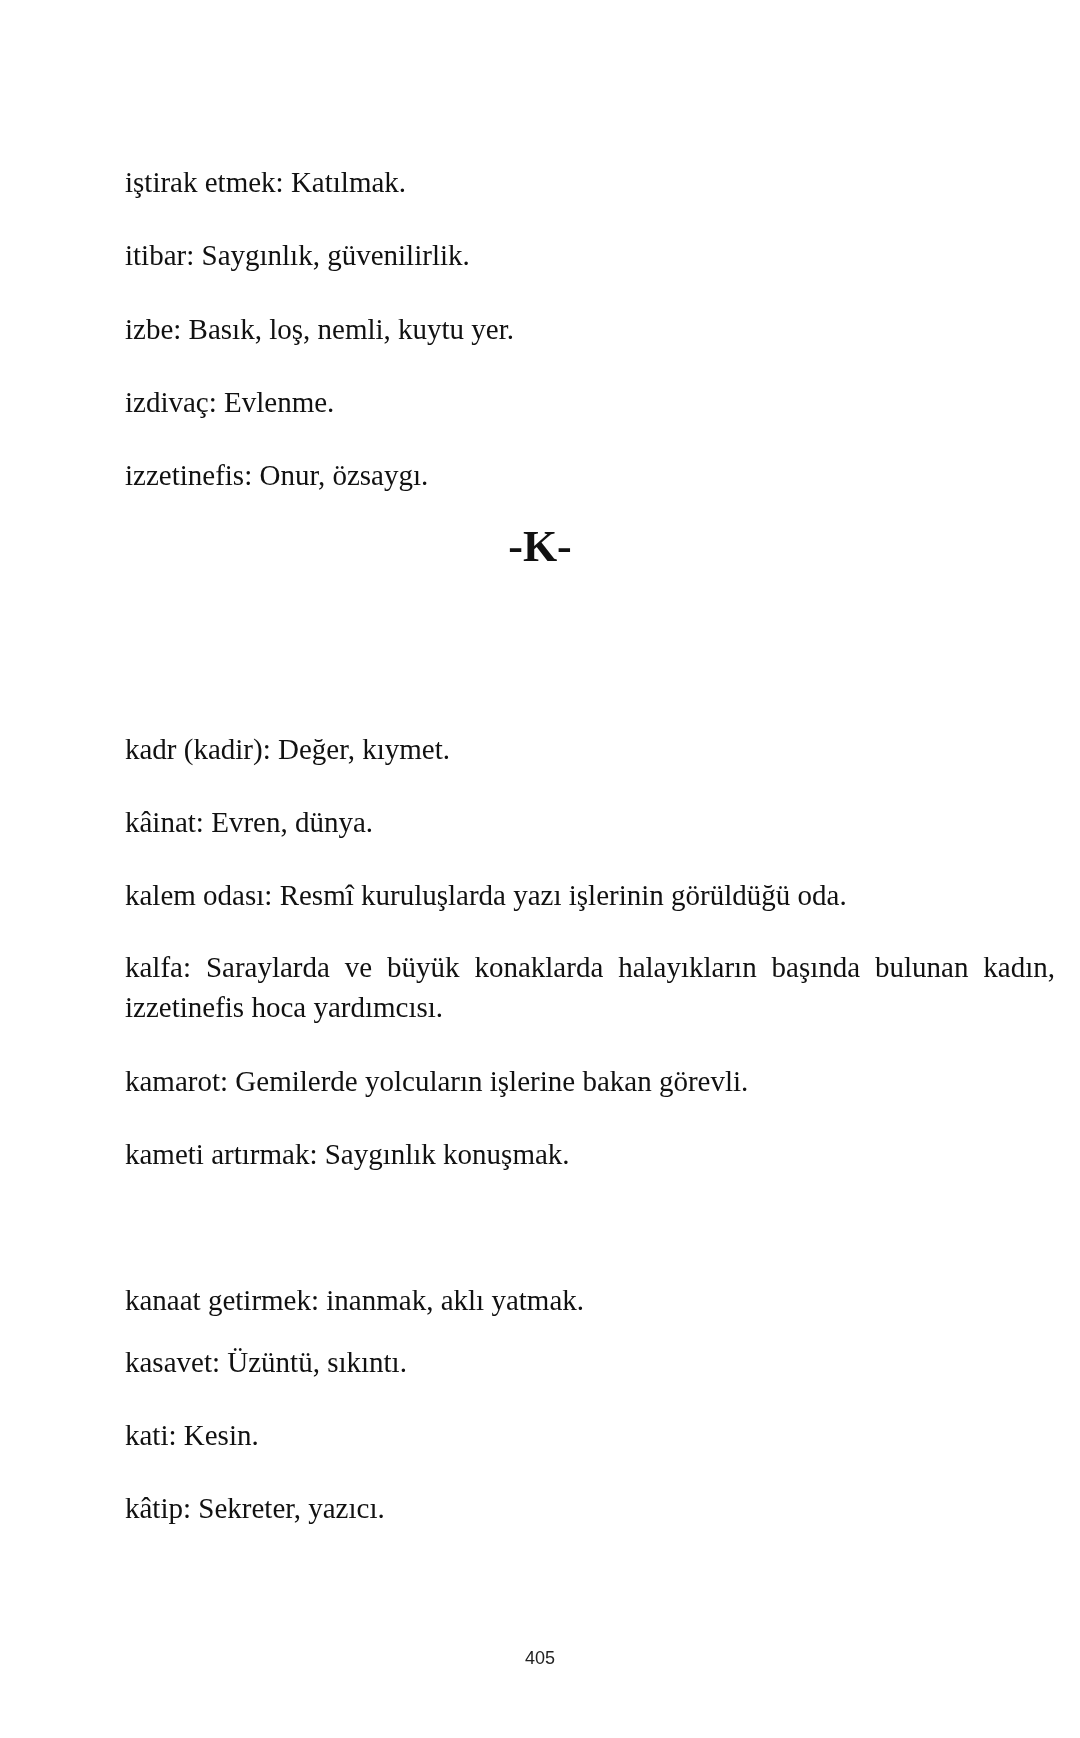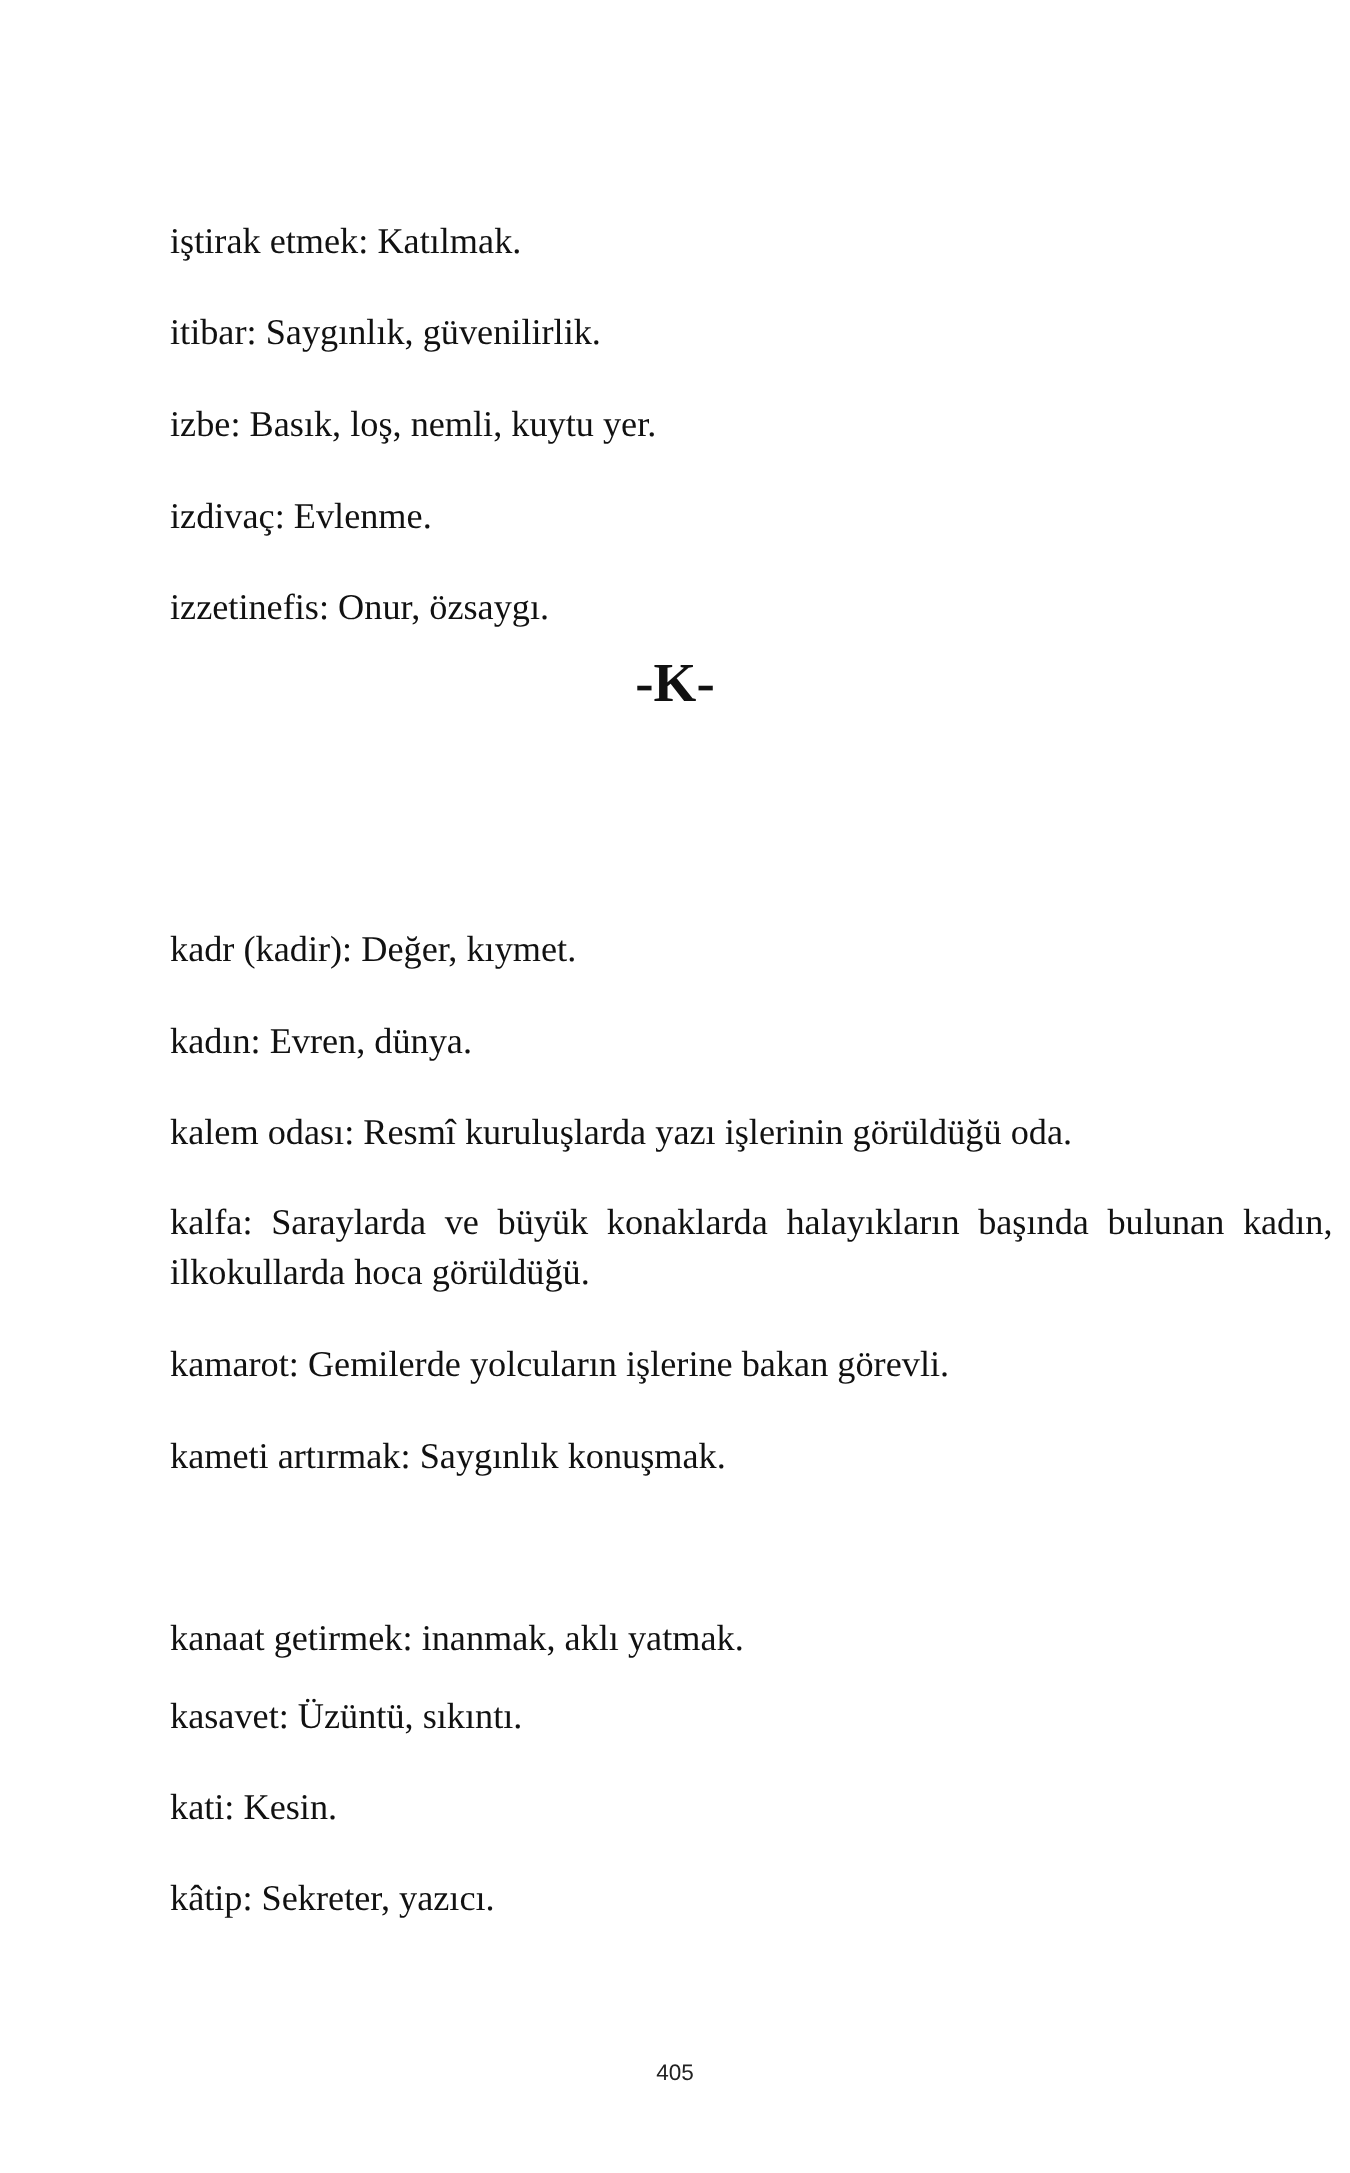--- a/index.html
+++ b/index.html
@@ -1,21 +1,21 @@
 <!DOCTYPE html>
 <html><head>
   <meta charset="utf-8">
   <style>
     html, body { margin: 0; padding: 0; background: #ffffff; }
     body { width: 1080px; height: 1738px; position: relative; overflow: hidden; }
     .page { position: absolute; left: 0; top: 0; width: 1080px; height: 1738px; background: #fff; }
     .entry {
       position: absolute; left: 120px; width: 930px;
       font-family: "Liberation Serif", serif; font-size: 29px; line-height: 40px;
-      color: #111; text-align: justify; margin: 16px;
+      color: #111; text-align: justify; margin: 5px;
     }
     .heading {
       position: absolute; left: 0; width: 1080px; text-align: center;
       font-family: "Liberation Serif", serif; font-weight: bold; font-size: 44px;
       line-height: 50px; color: #111; top: 522px; margin: 0;
     }
     .page-number {
       position: absolute; left: 0; width: 1080px; text-align: center; top: 1642px;
       font-family: "Liberation Sans", sans-serif; font-size: 18px; line-height: 32px; color: #222;
     }
@@ -26,23 +26,23 @@
 <div class="page">
   <p class="entry" style="top:157px">iştirak etmek: Katılmak.</p>
   <p class="entry" style="top:230px">itibar: Saygınlık, güvenilirlik.</p>
   <p class="entry" style="top:304px">izbe: Basık, loş, nemli, kuytu yer.</p>
   <p class="entry" style="top:377px">izdivaç: Evlenme.</p>
   <p class="entry" style="top:450px">izzetinefis: Onur, özsaygı.</p>
 
   <h2 class="heading">-K-</h2>
 
   <p class="entry" style="top:724px">kadr (kadir): Değer, kıymet.</p>
-  <p class="entry" style="top:797px">kadın: Evren, dünya.</p>
+  <p class="entry" style="top:797px">kâinat: Evren, dünya.</p>
   <p class="entry" style="top:870px">kalem odası: Resmî kuruluşlarda yazı işlerinin görüldüğü oda.</p>
-  <p class="entry" style="top:942px">kalfa: Saraylarda ve büyük konaklarda halayıkların başında bulunan kadın, ilkokullarda hoca görüldüğü.</p>
+  <p class="entry" style="top:942px">kalfa: Saraylarda ve büyük konaklarda halayıkların başında bulunan kadın, izzetinefis hoca yardımcısı.</p>
   <p class="entry" style="top:1056px">kamarot: Gemilerde yolcuların işlerine bakan görevli.</p>
   <p class="entry" style="top:1129px">kameti artırmak: Saygınlık konuşmak.</p>
   <p class="entry" style="top:1275px">kanaat getirmek: inanmak, aklı yatmak.</p>
   <p class="entry" style="top:1337px">kasavet: Üzüntü, sıkıntı.</p>
   <p class="entry" style="top:1410px">kati: Kesin.</p>
   <p class="entry" style="top:1483px">kâtip: Sekreter, yazıcı.</p>
 
   <div class="page-number">405</div>
 </div>
 

